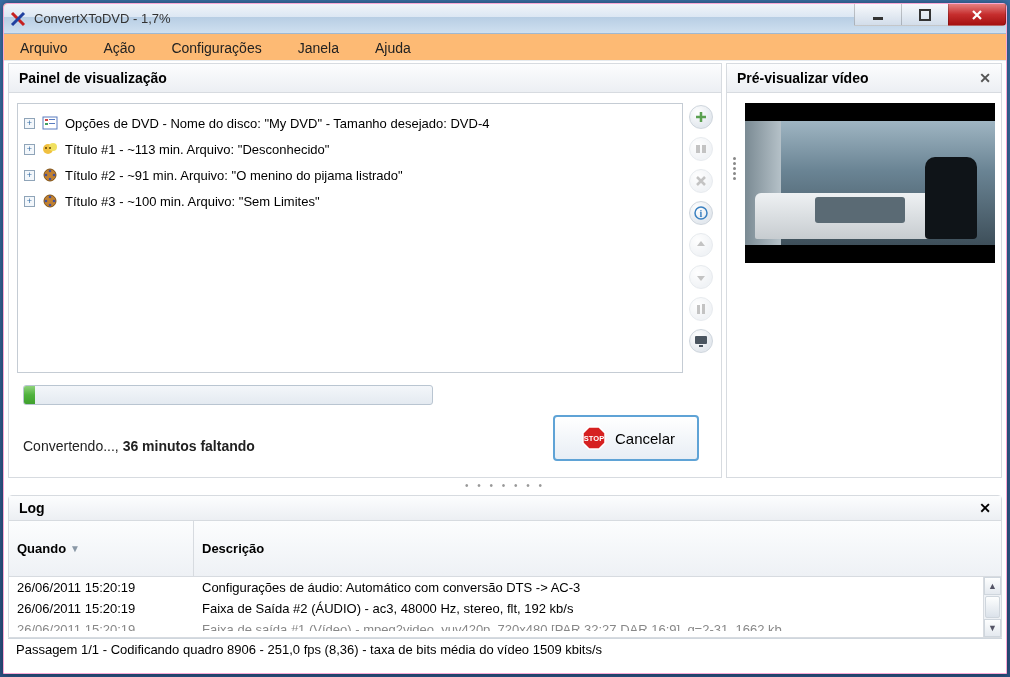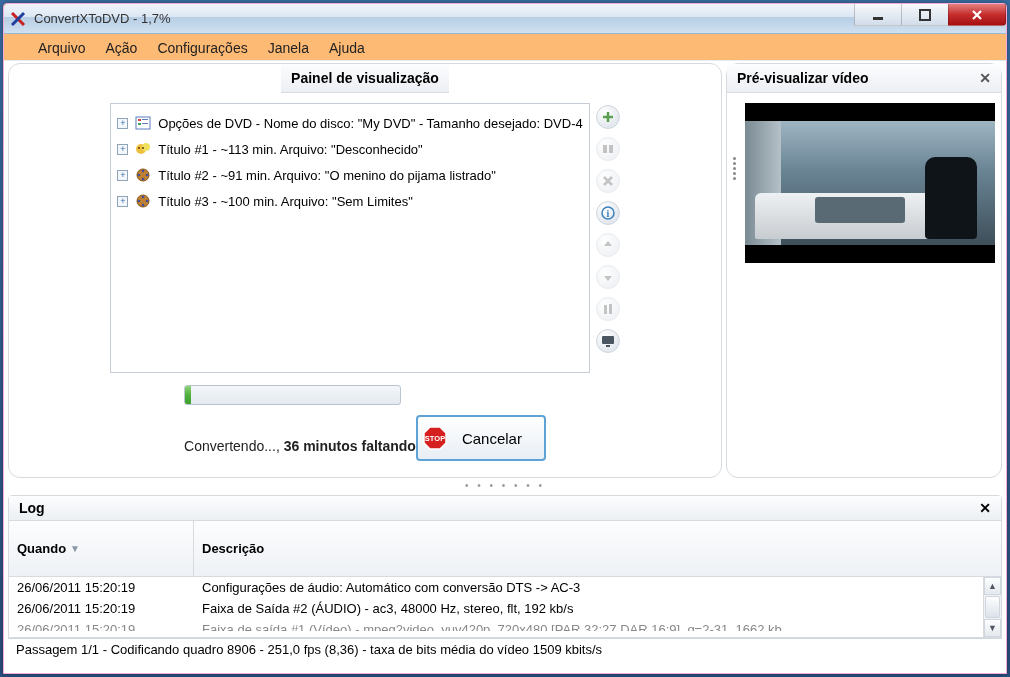--- a/index.html
+++ b/index.html
@@ -50,42 +50,41 @@
     justify-content: center;
     border: 1px solid rgba(0,0,0,0.2);
     border-top: none;
     margin-left: -1px;
   }
   .win-btn.min, .win-btn.max { background: linear-gradient(180deg, #f7f9fc 0%, #d2ddea 100%); }
   .win-btn.close { background: linear-gradient(180deg, #e58080 0%, #c62e2e 50%, #a51010 100%); border-bottom-right-radius: 4px; width:58px;}
   .win-btn svg { display:block; }
 
   .menubar {
-    padding: 6px 12px 4px 34px;
-    display: flex;
-    gap: 20px;
+    padding: 6px 12px 4px 16px;
+    display: flex;
+    gap: 36px;
     font-size: 14px;
     color: #222;
     border-bottom: 1px solid #e5eaef;
   }
   .menubar span { cursor: default; }
 
   .client {
     flex: 1;
     display: flex;
     flex-direction: column;
     padding: 2px 4px 0 4px;
     background: #fff;
   }
   .upper-row { display: flex; gap: 4px; }
   .panel {
     border: 1px solid #d7dbe0;
-    border-radius: 12px;
+    border-radius: 0;
     background: #fff;
-    align-items: center;
   }
   .panel-header {
     background: linear-gradient(180deg, #fcfdfe 0%, #eceff3 100%);
     border-bottom: 1px solid #d7dbe0;
     padding: 6px 10px;
     font-weight: bold;
     font-size: 14px;
     display: flex;
     justify-content: space-between;
     align-items: center;
@@ -143,25 +142,26 @@
   .progress-fill {
     position: absolute; top:0; left:0; bottom:0;
     background: linear-gradient(180deg, #8ed17a 0%, #4fb23d 50%, #3fa02e 100%);
   }
   .status-row { display: flex; justify-content: space-between; align-items: center; }
   .status-text { font-size: 14px; color: #222; margin-top: 16px; }
   .status-text b { font-weight: bold; }
   .cancel-btn {
     border: 2px solid #5fa3d6;
     background: linear-gradient(180deg, #ffffff, #e8eef5);
-    padding: 8px 22px 8px 4px;
+    padding: 8px 22px 8px 26px;
     border-radius: 4px;
-    display: flex; align-items: center; gap: 14px;
+    display: flex; align-items: center; gap: 8px;
     font-size: 15px;
     cursor: pointer;
+    margin-right: 8px;
   }
   .stop-sign {
     width: 26px; height: 26px;
     display:flex; align-items:center; justify-content:center;
   }
 
   .preview-body { padding: 10px 6px; }
   .preview-drag-handle { width: 8px; display:flex; flex-direction:column; justify-content:center; gap:2px; float:left; margin-top:54px; }
   .preview-drag-handle div{ width:3px;height:3px;background:#888;border-radius:50%;}
   .video-box { margin-left: 12px; height: 160px; background:#000; position:relative; overflow:hidden; }

